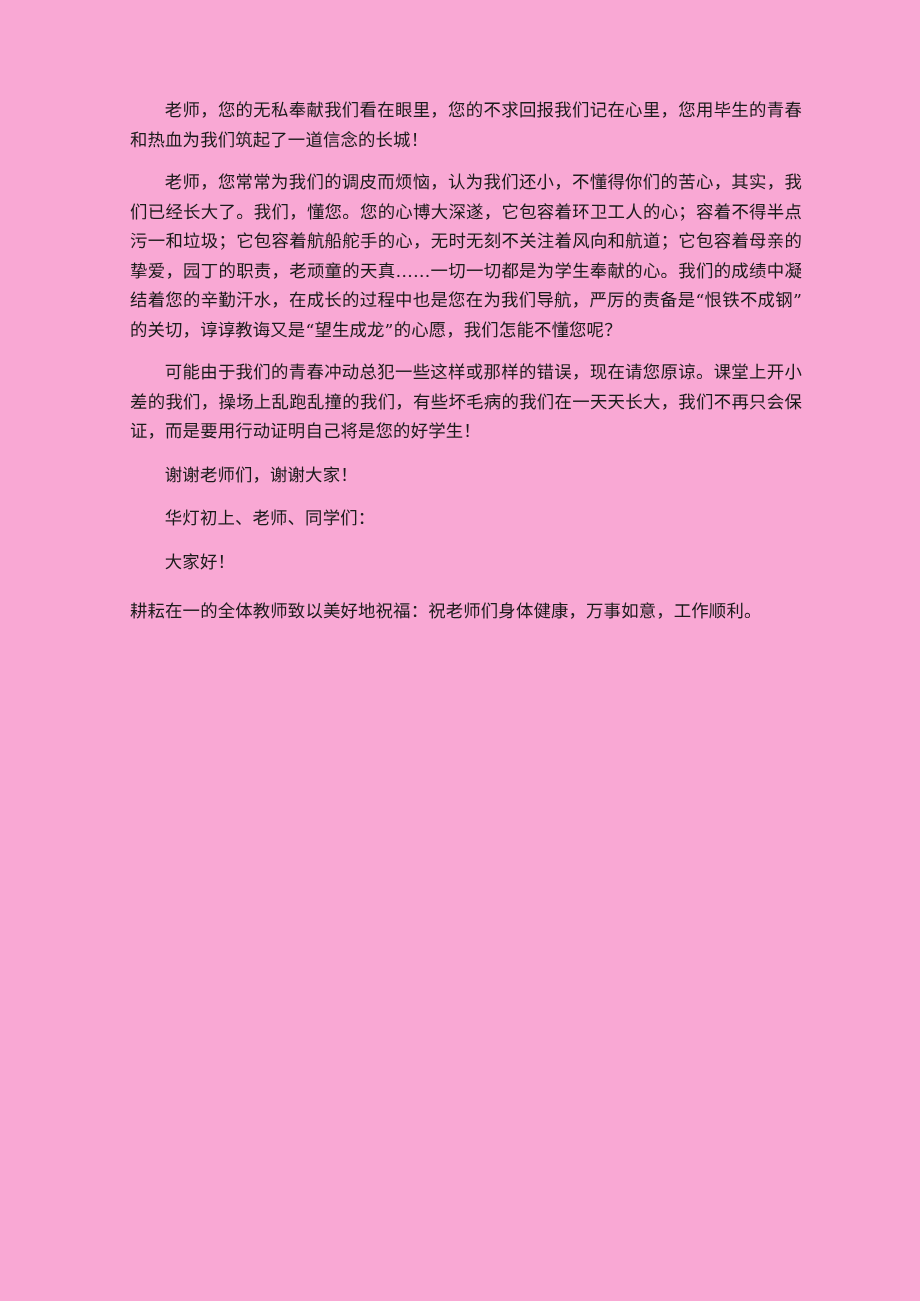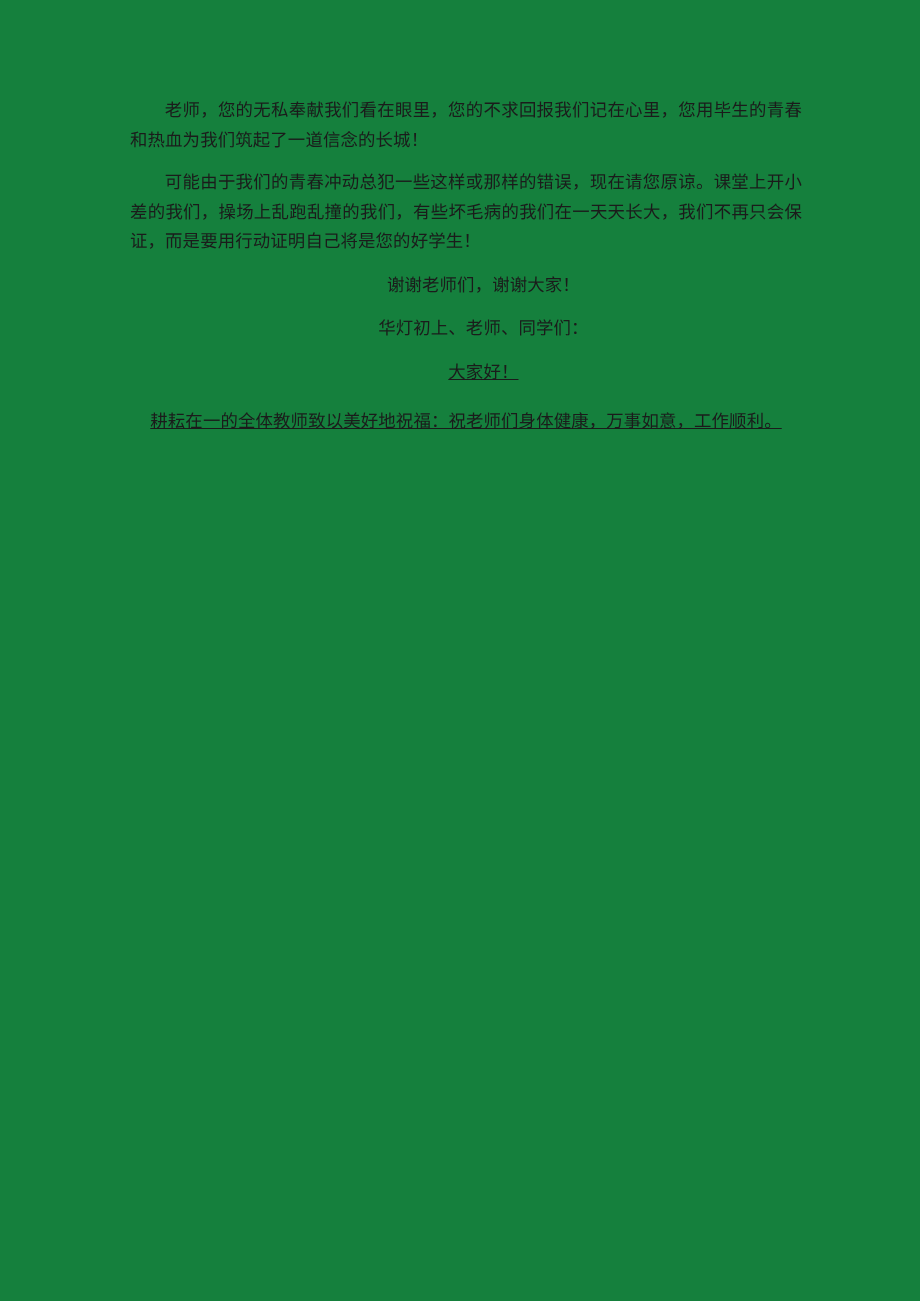--- a/index.html
+++ b/index.html
@@ -10,21 +10,21 @@
   }
   body {
     font-family: "DejaVu Serif", "Liberation Serif", serif;
     color: #1b1b1b;
     -webkit-font-smoothing: none;
   }
   .page {
     position: relative;
     width: 920px;
     height: 1301px;
-    background: #15803d;
+    background: #f9a8d4;
     box-sizing: border-box;
     overflow: hidden;
   }
   .page-body {
     position: absolute;
     left: 130px;
     top: 96px;
     width: 672px;
   }
   .para {
@@ -34,46 +34,46 @@
     text-align: justify;
     text-justify: inter-ideograph;
     text-indent: 2em;
     letter-spacing: 0.15px;
     word-break: break-all;
   }
   .para.no-indent {
     text-indent: 0;
   }
   .para.short {
-    text-align: center;
+    text-align: left;
   }
   .para.gap-before {
     margin-top: 14px;
   }
   .para.gap-after {
     margin-bottom: 20px;
-    text-decoration: underline;
   }
   .circle-mark {
     font-family: "DejaVu Sans", "Liberation Sans", sans-serif;
     font-weight: bold;
     font-size: 16px;
     letter-spacing: 0;
     padding: 0 2px;
   }
 </style>
 </head>
 <body>
 
 <div class="page">
   <div class="page-body">
 
     <p class="para">老师，您的无私奉献我们看在眼里，您的不求回报我们记在心里，您用毕生的青春和热血为我们筑起了一道信念的长城！</p>
 
 
+    <p class="para">老师，您常常为我们的调皮而烦恼，认为我们还小，不懂得你们的苦心，其实，我们已经长大了。我们，懂您。您的心博大深遂，它包容着环卫工人的心；容着不得半点污一和垃圾；它包容着航船舵手的心，无时无刻不关注着风向和航道；它包容着母亲的挚爱，园丁的职责，老顽童的天真……一切一切都是为学生奉献的心。我们的成绩中凝结着您的辛勤汗水，在成长的过程中也是您在为我们导航，严厉的责备是“恨铁不成钢”的关切，谆谆教诲又是“望生成龙”的心愿，我们怎能不懂您呢？</p>
 
     <p class="para">可能由于我们的青春冲动总犯一些这样或那样的错误，现在请您原谅。课堂上开小差的我们，操场上乱跑乱撞的我们，有些坏毛病的我们在一天天长大，我们不再只会保证，而是要用行动证明自己将是您的好学生！</p>
 
 
     <p class="para short gap-before">谢谢老师们，谢谢大家！</p>
 
     <p class="para short gap-before">华灯初上、老师、同学们：</p>
 
     <p class="para short gap-before gap-after">大家好！</p>
 

